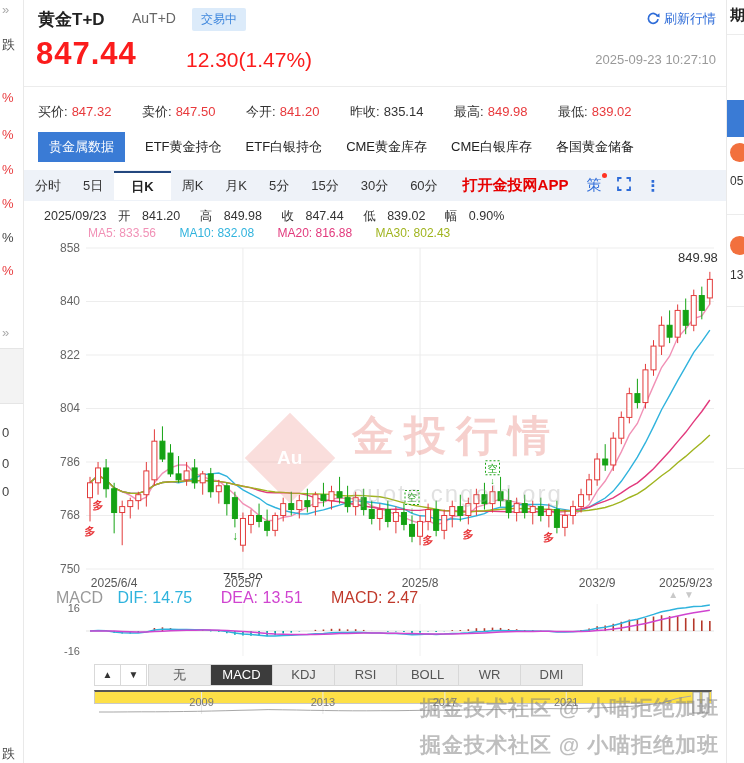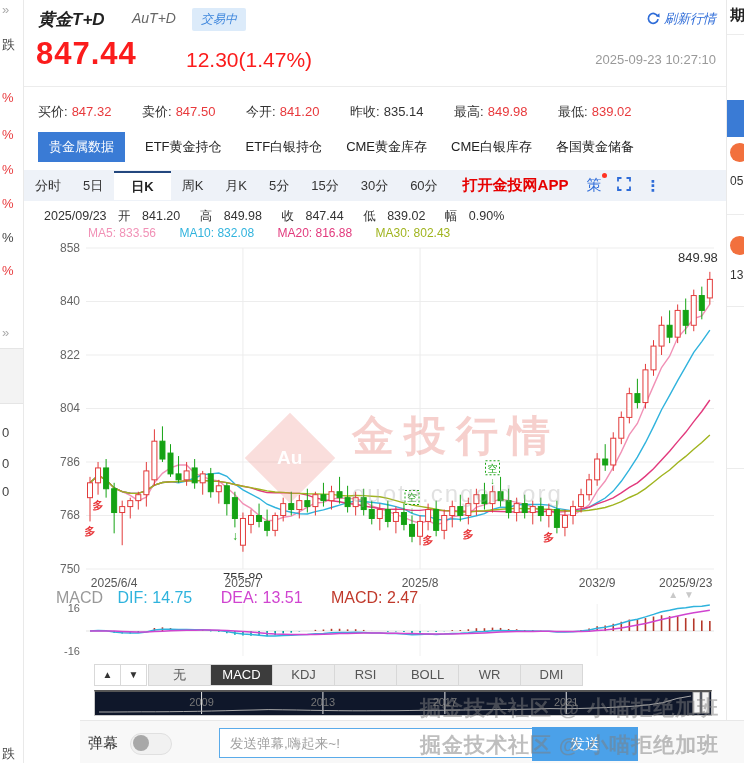--- a/index.html
+++ b/index.html
@@ -19,21 +19,21 @@
   #right-rail{position:absolute;left:726px;top:0;width:18px;height:763px;border-left:1px solid #e9e9e9;background:#fff;}
   .rr-header{position:absolute;left:3px;top:6px;font-size:15px;font-weight:bold;color:#222;white-space:nowrap;}
   .rr-hr{position:absolute;left:0;width:18px;border-top:1px solid #ececec;}
   .rr-blue{position:absolute;left:0;top:100px;width:18px;height:37px;background:#3a7bd5;}
   .rr-badge{position:absolute;left:3px;width:19px;height:19px;border-radius:50%;background:#f2703d;}
   .rr-num{position:absolute;left:3px;font-size:12px;color:#333;}
 
   
   #main{position:absolute;left:24px;top:0;width:702px;height:763px;}
 
-  .hdr-row1{position:absolute;left:0;top:8px;width:702px;height:26px;font-style:italic;}
+  .hdr-row1{position:absolute;left:0;top:8px;width:702px;height:26px;}
   .title{position:absolute;left:14px;top:0;font-size:17px;font-weight:bold;color:#222;}
   .code{position:absolute;left:108px;top:2px;font-size:14px;color:#666;}
   .badge{position:absolute;left:168px;top:0;font-size:12px;color:#3f87dd;background:#dcebfa;padding:3px 9px;border-radius:2px;}
   .refresh{position:absolute;right:10px;top:2px;font-size:13px;color:#2e6cd8;cursor:pointer;}
   .refresh svg{vertical-align:-2px;margin-right:4px;}
 
   .price{position:absolute;left:12px;top:36px;font-size:31px;font-weight:bold;color:#fb1c1c;letter-spacing:1px;}
   .change{position:absolute;left:162px;top:48px;font-size:21px;color:#fb1c1c;}
   .tstamp{position:absolute;right:10px;top:52px;font-size:13px;color:#999;}
   .hr1{position:absolute;left:0;top:86px;width:702px;border-top:1px solid #ececec;}
@@ -76,21 +76,21 @@
 
   #macdchart{position:absolute;left:0;top:598px;}
 
   .ind-row{position:absolute;left:0;top:664px;height:22px;}
   .ind-btn{position:absolute;top:0;width:25px;height:20px;border:1px solid #d9d9d9;background:#fff;text-align:center;line-height:20px;font-size:10px;color:#333;cursor:pointer;}
   .ind-tabs{position:absolute;left:124px;top:0;display:flex;border:1px solid #d8d8d8;}
   .itab{width:61px;height:20px;line-height:20px;text-align:center;font-size:13px;color:#555;background:#ececec;border-right:1px solid #d8d8d8;cursor:pointer;}
   .itab:last-child{border-right:none;}
   .itab.active{background:#3c3c3c;color:#fff;}
 
-  #nav-strip{position:absolute;left:70px;top:690px;width:618px;height:26px;border:1px solid #c9c9c9;border-top:2px solid #555;background:#0f172a;box-sizing:border-box;}
+  #nav-strip{position:absolute;left:70px;top:690px;width:618px;height:14px;border:1px solid #c9c9c9;border-top:2px solid #555;background:#fde047;box-sizing:border-box;}
   .nav-year{position:absolute;top:4px;transform:translateX(-50%);font-size:11px;color:#777;}
 
   
   .chart-wm{position:absolute;left:228px;top:408px;display:flex;align-items:center;pointer-events:none;}
   .wm-diamond{width:64px;height:64px;background:rgba(230,104,94,0.22);transform:rotate(45deg);display:flex;align-items:center;justify-content:center;margin:6px 30px 6px 6px;}
   .wm-au{transform:rotate(-45deg);color:rgba(255,255,255,0.95);font-size:19px;font-weight:bold;}
   .wm-title{font-size:42px;font-weight:bold;color:rgba(224,98,90,0.30);letter-spacing:10px;white-space:nowrap;}
   .wm-url{font-size:24px;color:rgba(170,170,170,0.35);letter-spacing:2px;margin-top:16px;white-space:nowrap;}
 
   .sitewm{position:absolute;font-size:21px;font-weight:bold;color:rgba(125,125,125,0.5);white-space:nowrap;z-index:9;pointer-events:none;letter-spacing:1px;}
@@ -545,22 +545,14 @@
     <div class="rr-hr" style="top:214px"></div>
     <div class="rr-badge" style="top:236px"></div>
     <span class="rr-num" style="top:268px">13</span>
     <div class="rr-hr" style="top:306px"></div>
     <div class="rr-hr" style="top:468px"></div>
   </div>
 
   <div class="sitewm" style="left:420px;top:694px">掘金技术社区 @ 小喵拒绝加班</div>
   <div class="sitewm" style="left:420px;top:731px">掘金技术社区 @ 小喵拒绝加班</div>
 
-  <div id="bottom-bar">
-    <span class="dm-label">弹幕</span>
-    <div class="dm-toggle">
-        <div class="dm-knob"></div>
-      </div>
-    <input class="dm-input" type="text" placeholder="发送弹幕,嗨起来~!" style="">
-    <div class="dm-send">发送</div>
-  </div>
 
 </div>
 
 </body></html>

